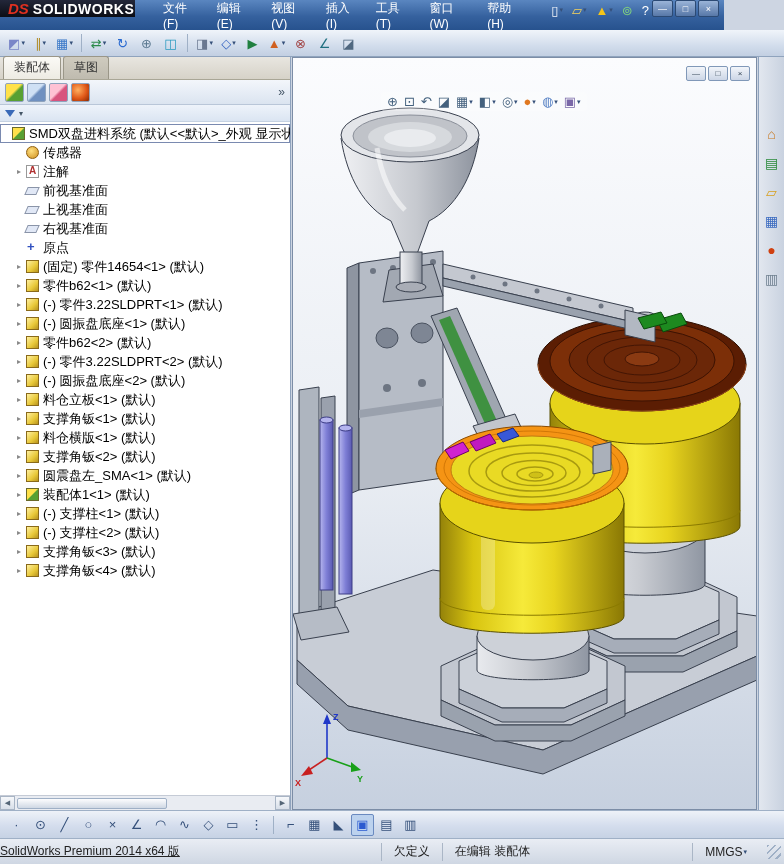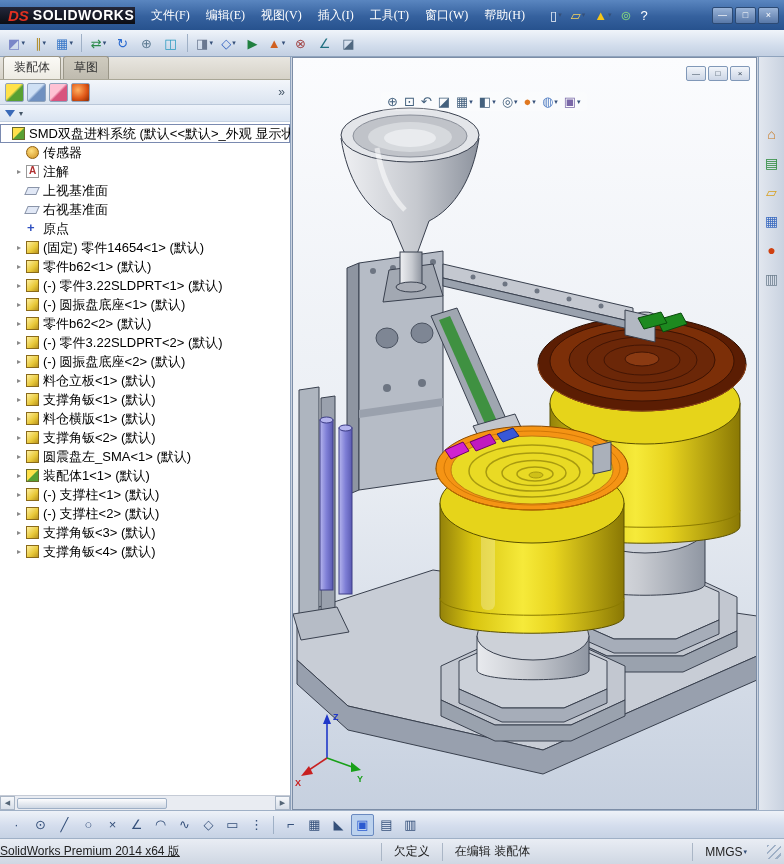--- a/index.html
+++ b/index.html
@@ -1,25 +1,25 @@
 <!DOCTYPE html>
 <html><head>
 <meta charset="utf-8">
 <style>
   html,body{margin:0;padding:0;width:784px;height:864px;overflow:hidden;
     font-family:"Liberation Sans","DejaVu Sans",sans-serif;background:#cdd5e2;position:relative;}
   *{box-sizing:border-box;}
 
   
-  .titlebar{position:absolute;left:0;top:0;width:784px;height:30px;
-    background:linear-gradient(180deg,#5a86c0,#35619e 55%,#27528e);display:flex;align-items:center;}
+  .titlebar{position:absolute;left:0;top:0;width:724px;height:30px;
+    background:linear-gradient(180deg,#5a86c0,#35619e 55%,#27528e);display:flex;align-items:flex-start;}
   .logo{width:135px;background:linear-gradient(180deg,#23273a,#0b0d14);display:flex;align-items:center;gap:4px;padding-left:8px;flex:none;}
   .brand-mark{color:#e03020;font-weight:bold;font-size:15px;font-style:italic;}
   .brand{color:#fff;font-weight:bold;font-size:14px;letter-spacing:.5px;}
-  .menus{display:flex;align-items:center;margin-left:8px;font-family:Liberation Serif, serif;}
+  .menus{display:flex;align-items:center;margin-left:20px;}
   .menu-item{color:#fff;font-size:12px;padding:0 8px;height:100%;display:flex;align-items:center;cursor:default;}
   .title-tools{display:flex;align-items:center;margin-left:14px;gap:3px;}
   .ttool{display:flex;align-items:center;height:20px;padding:0 3px;font-size:13px;}
   .win-buttons{margin-left:auto;display:flex;align-items:center;gap:2px;padding-right:5px;}
   .win-btn{width:21px;height:17px;background:linear-gradient(180deg,#9ab4d8,#5878a8);
     border:1px solid #2c4a74;border-radius:2px;color:#fff;font-size:9px;display:flex;align-items:center;justify-content:center;}
 
   
   .toolbar2{position:absolute;left:0;top:30px;width:784px;height:27px;
     background:linear-gradient(180deg,#f0f4fa,#d2ddec 60%,#c2cfe2);border-bottom:1px solid #8fa3bd;
@@ -244,20 +244,25 @@
     </div>
       <div class="trow" data-icon="sensor">
       <span class="texp"></span>
       <span class="ticon"></span>
       <span class="tlabel">传感器</span>
     </div>
       <div class="trow has-exp" data-icon="annotation">
       <span class="texp"></span>
       <span class="ticon"></span>
       <span class="tlabel">注解</span>
+    </div>
+      <div class="trow" data-icon="plane">
+      <span class="texp"></span>
+      <span class="ticon"></span>
+      <span class="tlabel">前视基准面</span>
     </div>
       <div class="trow" data-icon="plane">
       <span class="texp"></span>
       <span class="ticon"></span>
       <span class="tlabel">上视基准面</span>
     </div>
       <div class="trow" data-icon="plane">
       <span class="texp"></span>
       <span class="ticon"></span>
       <span class="tlabel">右视基准面</span>

